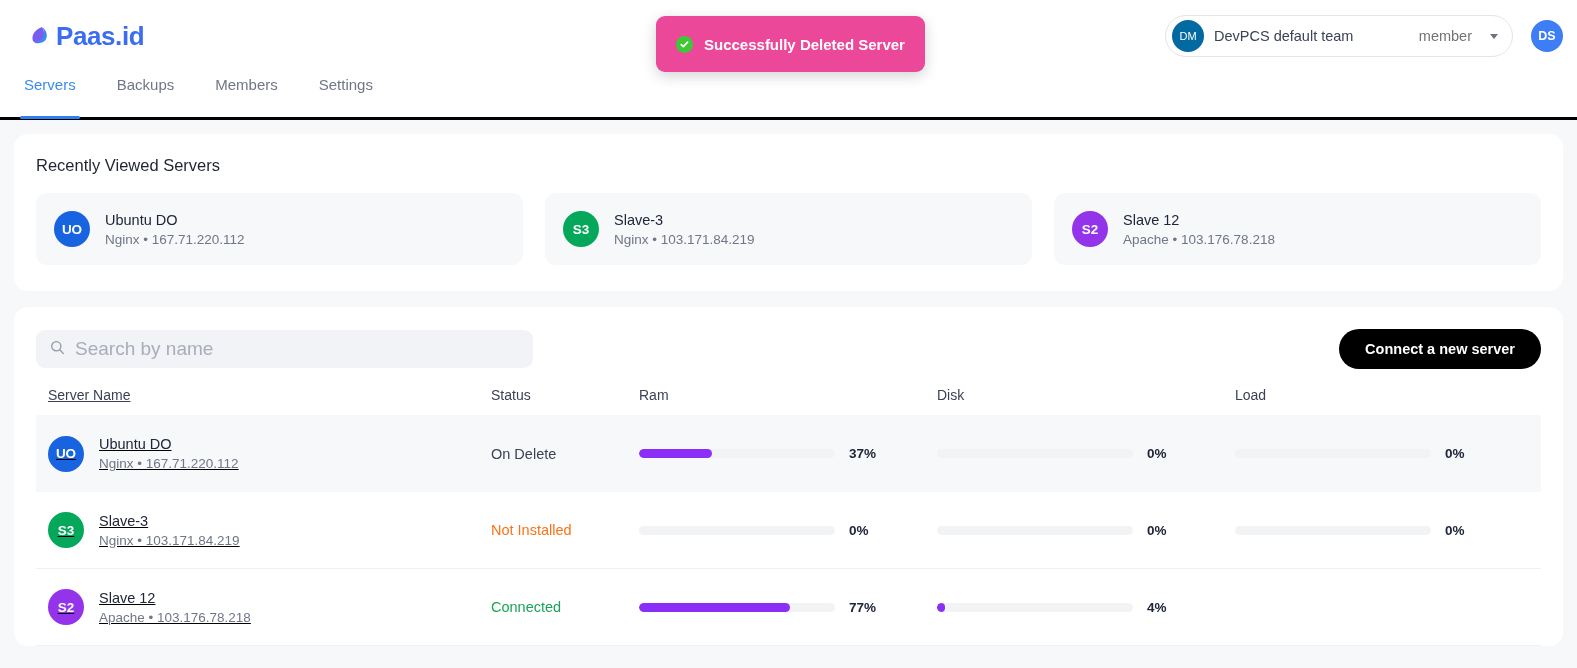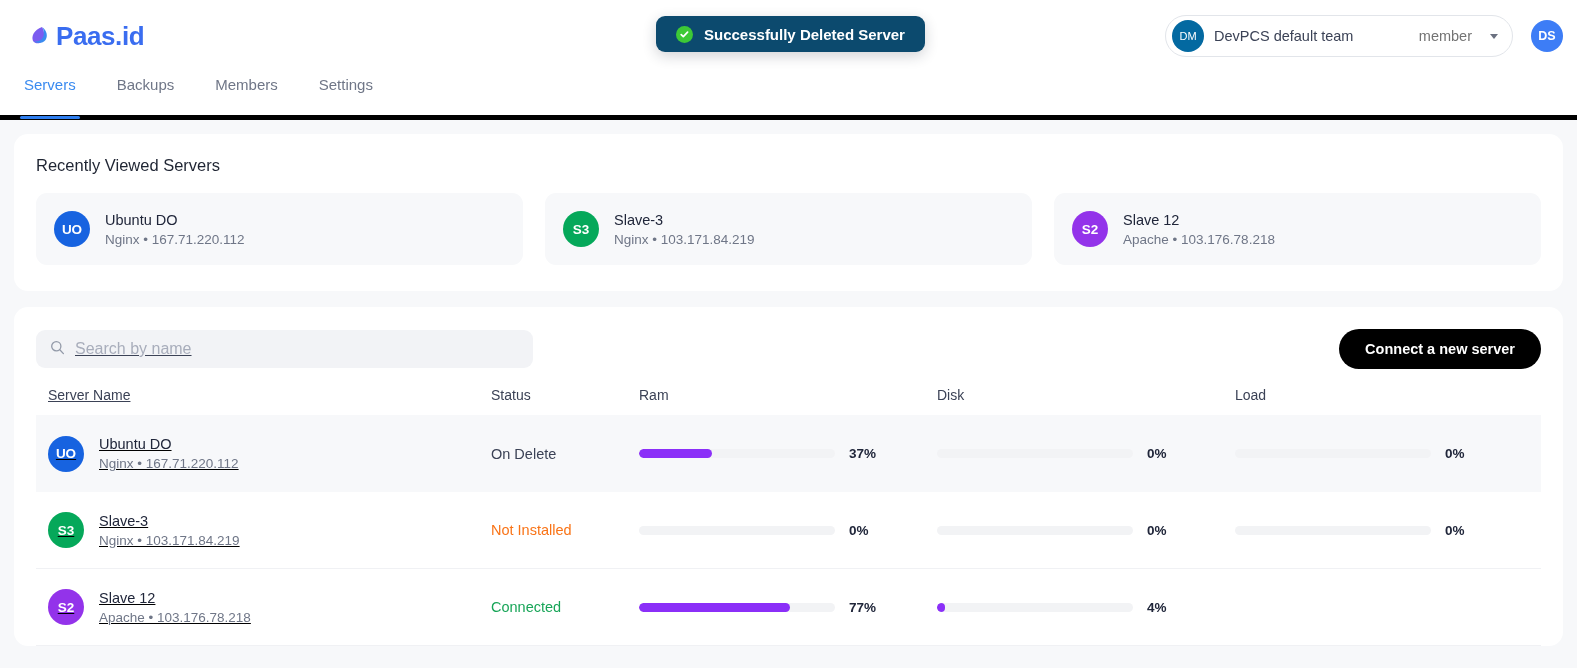--- a/index.html
+++ b/index.html
@@ -69,22 +69,22 @@
     width: 32px; height: 32px; border-radius: 50%;
     background: #3d7df6; color: #fff;
     font-size: 12.5px; font-weight: 700;
     display: flex; align-items: center; justify-content: center;
   }
 
   
   .toast {
     position: absolute;
     left: 656px; top: 16px;
-    height: 36px;
-    background: #0c4a6e;
+    height: 56px;
+    background: #ec4899;
     border-radius: 9px;
     display: flex; align-items: center;
     gap: 11px;
     padding: 0 20px;
     z-index: 50;
     box-shadow: 0 4px 14px rgba(30,35,50,0.20);
   }
   .toast-check {
     width: 17px; height: 17px; border-radius: 50%;
     background: #3dc936;
@@ -95,21 +95,21 @@
   .toast-text { color: #ffffff; font-size: 15px; font-weight: 700; white-space: nowrap; }
 
   
   .navtabs {
     height: 48px;
     background: #ffffff;
     display: flex;
     align-items: flex-start;
     padding-left: 22px;
     gap: 37px;
-    border-bottom: 5px solid #000000;
+    border-bottom: 3px solid #000000;
   }
   .navtab {
     font-size: 15px;
     color: #6f7687;
     padding: 4px 2px 0 2px;
     position: relative;
     height: 47px;
   }
   .navtab.active { color: #3a8bf0; }
   .navtab.active::after {
@@ -167,23 +167,22 @@
     width: 497px; height: 38px;
     background: #f2f3f6;
     border-radius: 9px;
     display: flex; align-items: center;
     gap: 10px;
     padding: 0 14px;
   }
   .search-input {
     border: none; outline: none; background: transparent;
     font-family: "Liberation Sans", sans-serif;
-    font-size: 16px; color: #3b4256;
+    font-size: 19px; color: #3b4256;
     width: 100%;
-    text-decoration: underline;
   }
   .search-input::placeholder { color: #a8adbb; }
   .btn-primary {
     background: #000000;
     color: #fff;
     border: none;
     border-radius: 20px;
     height: 40px;
     padding: 0 26px;
     font-family: "Liberation Sans", sans-serif;

